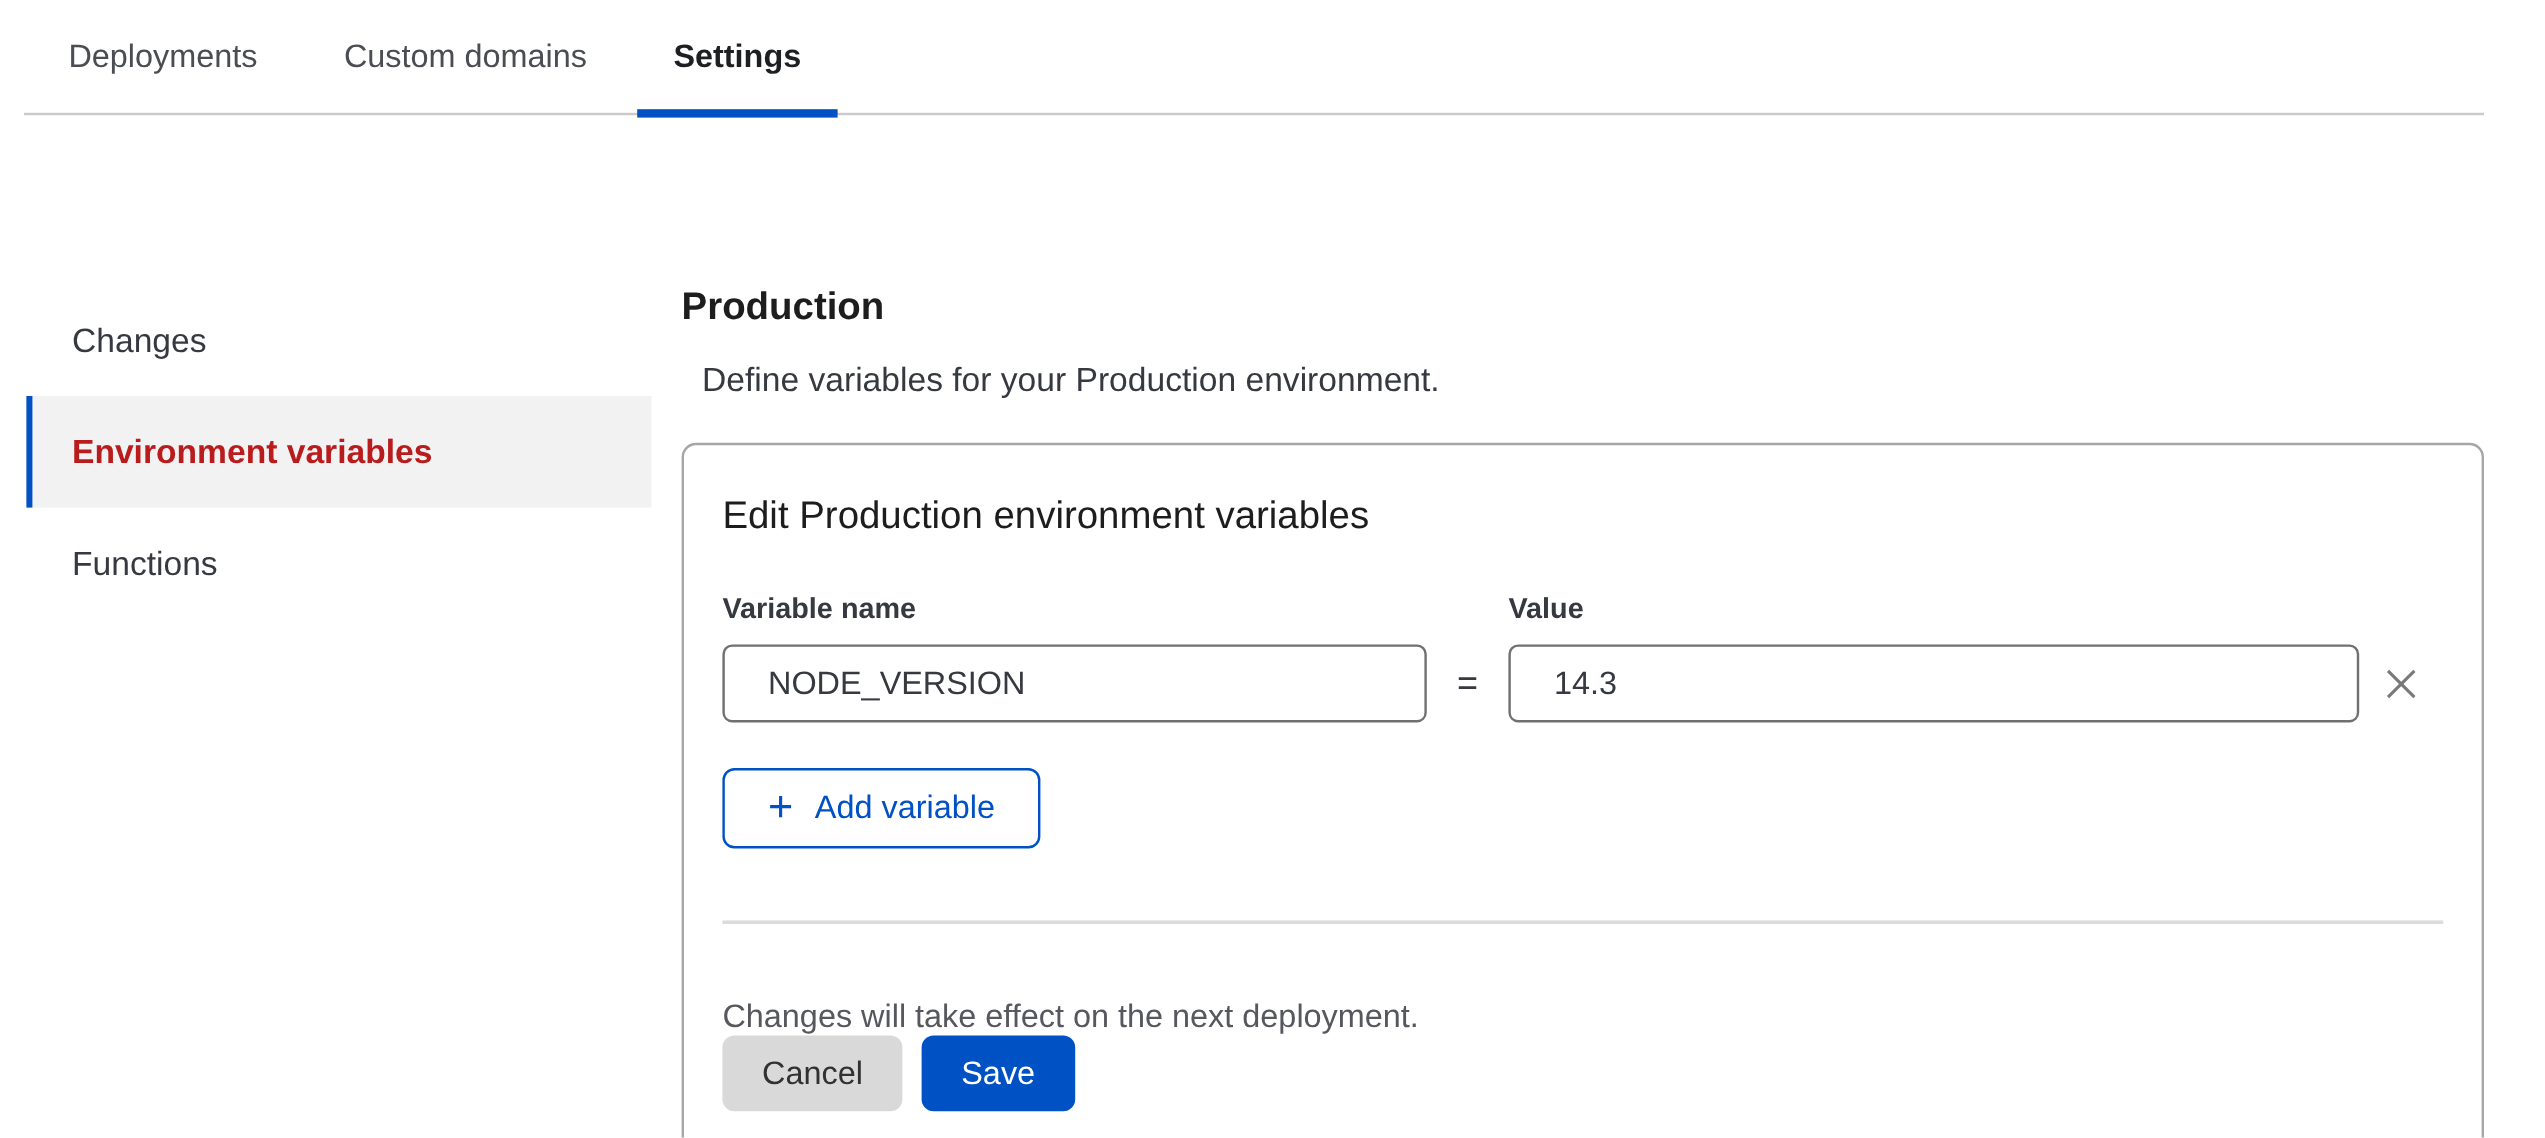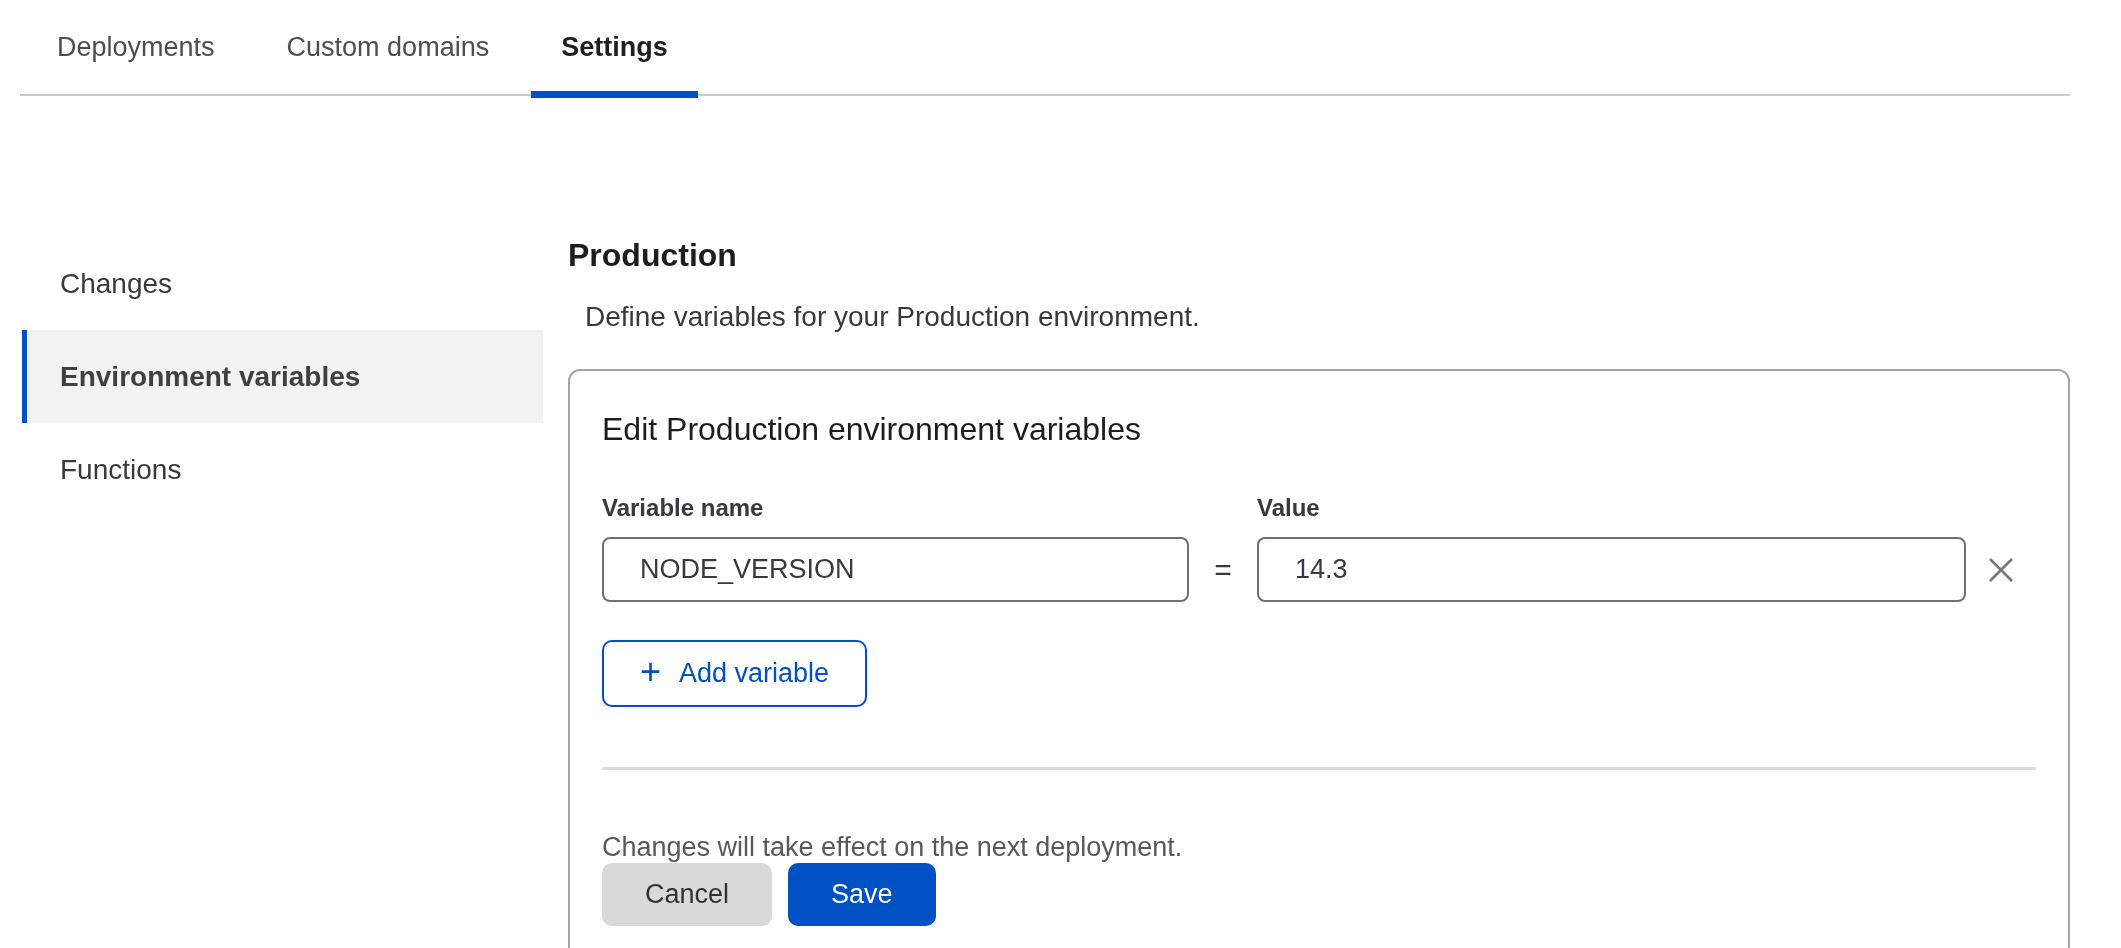--- a/index.html
+++ b/index.html
@@ -56,21 +56,21 @@
     height: 93px;
     padding-left: 33px;
     border-left: 5px solid transparent;
     font-size: 28px;
     color: #36393f;
     cursor: pointer;
   }
   .side-item.active {
     background: #f2f2f2;
     border-left-color: #0051c3;
-    color: #404040;
+    color: #b91c1c;
     font-weight: 700;
   }
 
   
   .main { flex: 1; margin-left: 25px; margin-right: 51px; }
   .page-title { font-size: 32px; font-weight: 700; color: #1d1d1d; line-height: 1.15; }
   .page-subtitle { font-size: 28px; color: #36393f; margin-top: 26px; line-height: 1.2; margin-left: 17px; }
 
   
   .card {
@@ -159,21 +159,21 @@
     margin-top: 62px;
     display: flex;
     align-items: flex-start;
     justify-content: space-between;
     flex-direction: column;
   }
   .footer-note { font-size: 27px; color: #56585e; }
   .footer-actions { display: flex; gap: 16px; }
   .btn {
     height: 63px;
-    padding: 0 43px;
+    padding: 0 33px;
     border: none;
     border-radius: 10px;
     font-size: 27px;
     font-family: "Liberation Sans", sans-serif;
     cursor: pointer;
   }
   .btn-cancel { background: #d9d9d9; color: #313131; }
   .btn-save   { background: #0051c3; color: #ffffff; }
 </style>
 </head>

